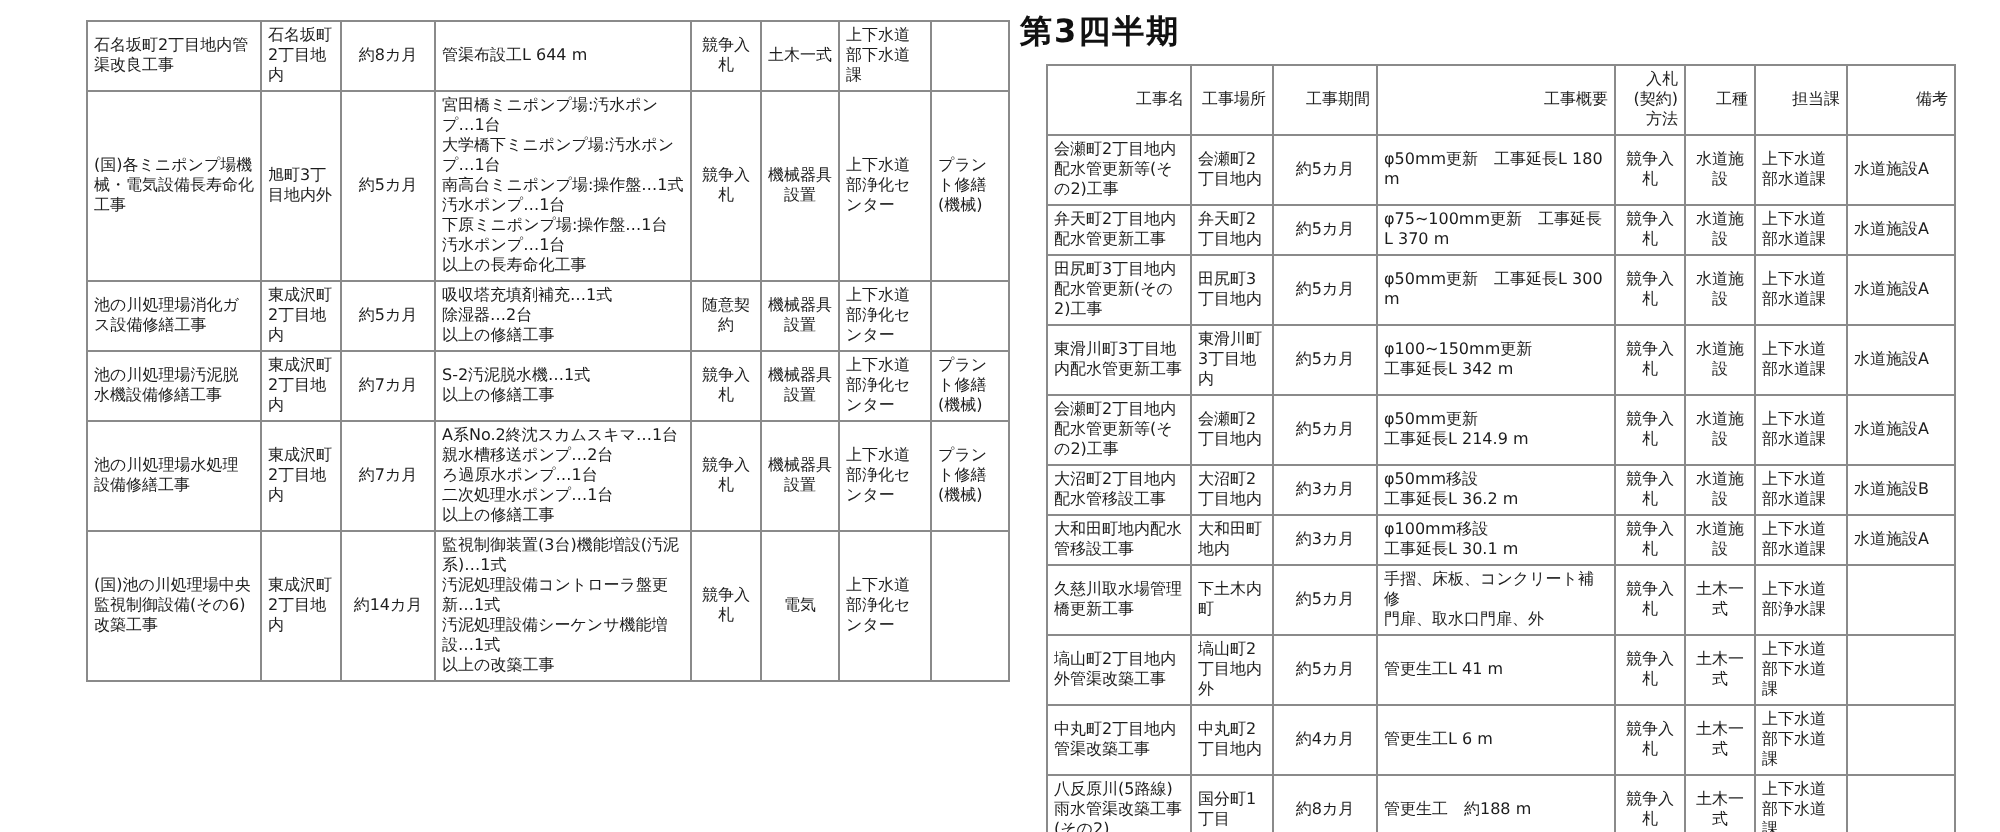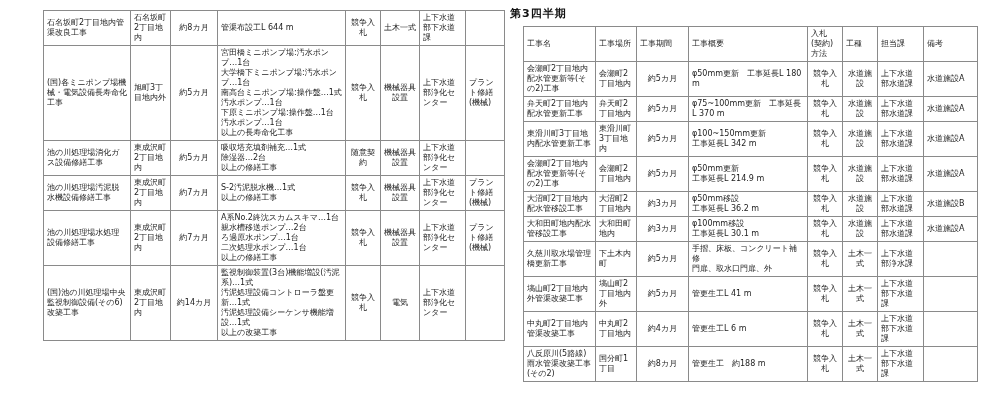--- a/index.html
+++ b/index.html
@@ -14,21 +14,21 @@
     height: 416px;
     background: #ffffff;
     overflow: hidden;
     color: #1c1c1c;
   }
   .panel { position: absolute; }
   .panel-left  { left: 43px;  top: 10px; width: 556px; }
   .panel-right { left: 510px; top: 0;    width: 470px; }
 
   .quarter-title {
-    font-size: 11px;
+    font-size: 16px;
     font-weight: bold;
     letter-spacing: 1px;
     margin: 6px 0 5px 0;
     color: #111;
   }
   .panel-right table { margin-left: 13px; }
 
   table {
     border-collapse: collapse;
     table-layout: fixed;
@@ -40,21 +40,21 @@
     line-height: 10px;
     padding: 2px 3px;
     vertical-align: middle;
     text-align: left;
     white-space: pre-wrap;
     word-break: break-all;
     overflow: hidden;
     color: #1c1c1c;
     font-weight: normal;
   }
-  thead th { text-align: left; vertical-align: middle; }
+  thead th { text-align: right; vertical-align: middle; }
   td.col-period, td.col-method, td.col-type { text-align: center; }
 
   .t-left  { width: 461px; }
   .t-right { width: 454px; }
 </style>
 </head>
 <body>
 
 <div class="page">
 
@@ -193,20 +193,30 @@
             <td class="col-name">弁天町2丁目地内配水管更新工事</td>
             <td class="col-location">弁天町2丁目地内</td>
             <td class="col-period">約5カ月</td>
             <td class="col-summary">φ75~100mm更新　工事延長L 370 m</td>
             <td class="col-method">競争入札</td>
             <td class="col-type">水道施設</td>
             <td class="col-department">上下水道部水道課</td>
             <td class="col-note">水道施設A</td>
           </tr>
           <tr>
+            <td class="col-name">田尻町3丁目地内配水管更新(その2)工事</td>
+            <td class="col-location">田尻町3丁目地内</td>
+            <td class="col-period">約5カ月</td>
+            <td class="col-summary">φ50mm更新　工事延長L 300 m</td>
+            <td class="col-method">競争入札</td>
+            <td class="col-type">水道施設</td>
+            <td class="col-department">上下水道部水道課</td>
+            <td class="col-note">水道施設A</td>
+          </tr>
+          <tr>
             <td class="col-name">東滑川町3丁目地内配水管更新工事</td>
             <td class="col-location">東滑川町3丁目地内</td>
             <td class="col-period">約5カ月</td>
             <td class="col-summary">φ100~150mm更新
 工事延長L 342 m</td>
             <td class="col-method">競争入札</td>
             <td class="col-type">水道施設</td>
             <td class="col-department">上下水道部水道課</td>
             <td class="col-note">水道施設A</td>
           </tr>

